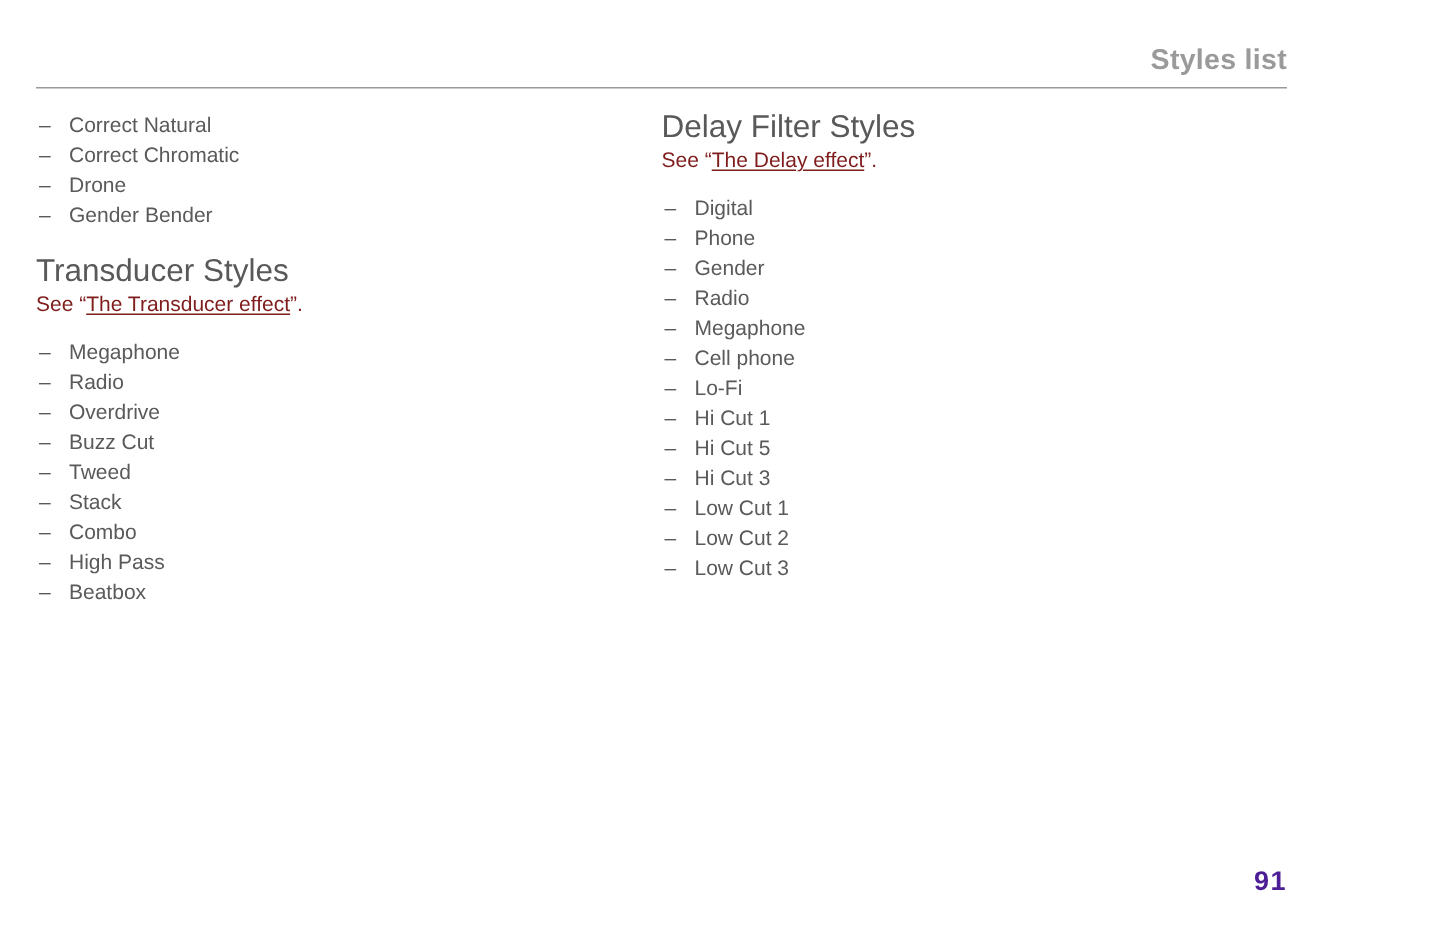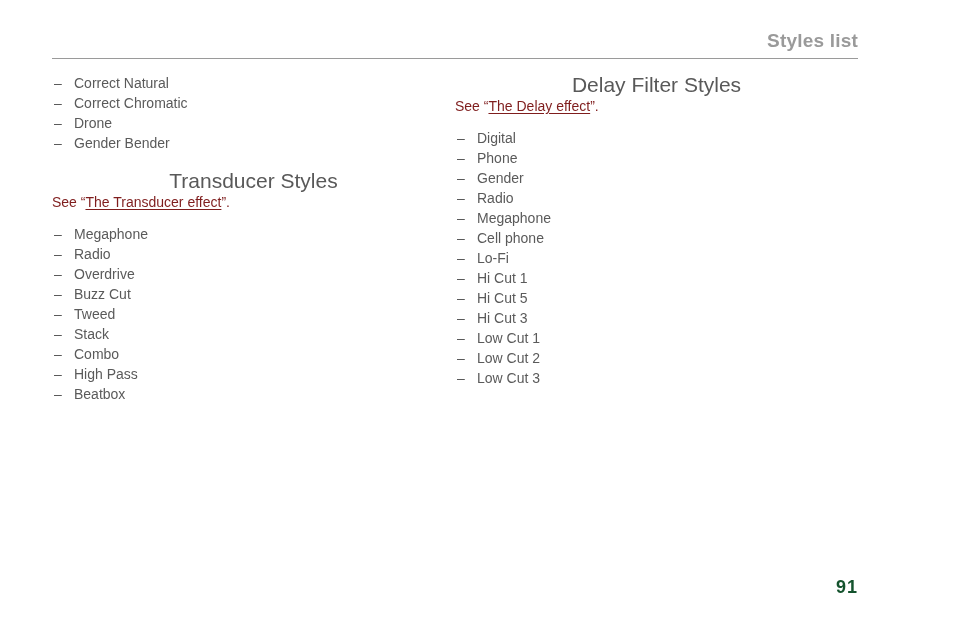--- a/index.html
+++ b/index.html
@@ -11,21 +11,21 @@
     font-family: "Gill Sans", "Gill Sans MT", "Segoe UI", "Helvetica Neue", Arial, sans-serif;
     color: #5a5a5a;
     font-weight: 300;
     overflow: hidden;
   }
   .page {
     position: relative;
     box-sizing: border-box;
     width: 910px;
     height: 618px;
-    padding: 30px 52px 0 52px;
+    padding: 30px 52px 0 24px;
   }
   .header {
     text-align: right;
     color: #9a9a9a;
     font-weight: 600;
     font-size: 19px;
     letter-spacing: 0.2px;
     padding-bottom: 4px;
   }
   .rule {
@@ -38,21 +38,20 @@
   }
   .col {
     flex: 1 1 0;
     min-width: 0;
   }
   h2.section {
     color: #595959;
     font-weight: 400;
     font-size: 21px;
     margin: 16px 0 1px 0;
-    text-align: center;
   }
   .see {
     font-size: 14px;
     color: #7f1d1d;
     margin: 0 0 14px 0;
   }
   .see .link {
     text-decoration: underline;
     text-underline-offset: 2px;
   }
@@ -72,21 +71,21 @@
     content: "–";
     position: absolute;
     left: 2px;
     top: 0;
     color: #5a5a5a;
   }
   .pagenum {
     position: absolute;
     right: 52px;
     bottom: 20px;
-    color: #14532d;
+    color: #4c1d95;
     font-weight: 600;
     font-size: 18px;
     letter-spacing: 1px;
   }
 </style>
 </head>
 <body>
 
 <div class="page">
 

